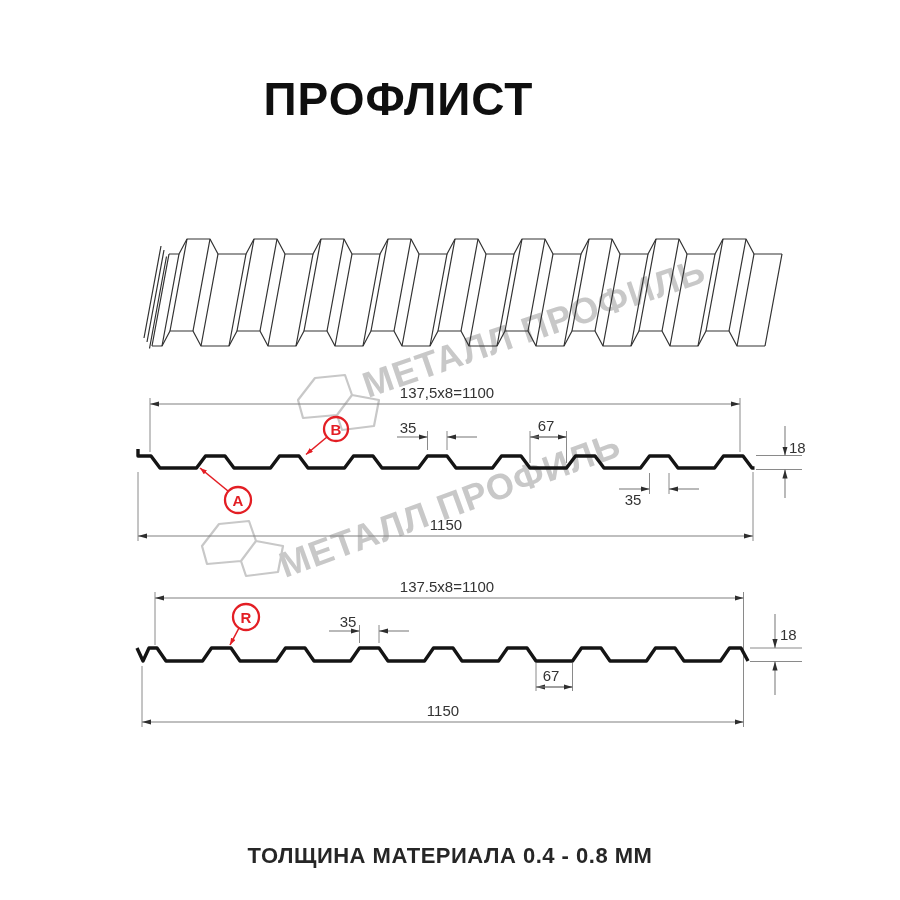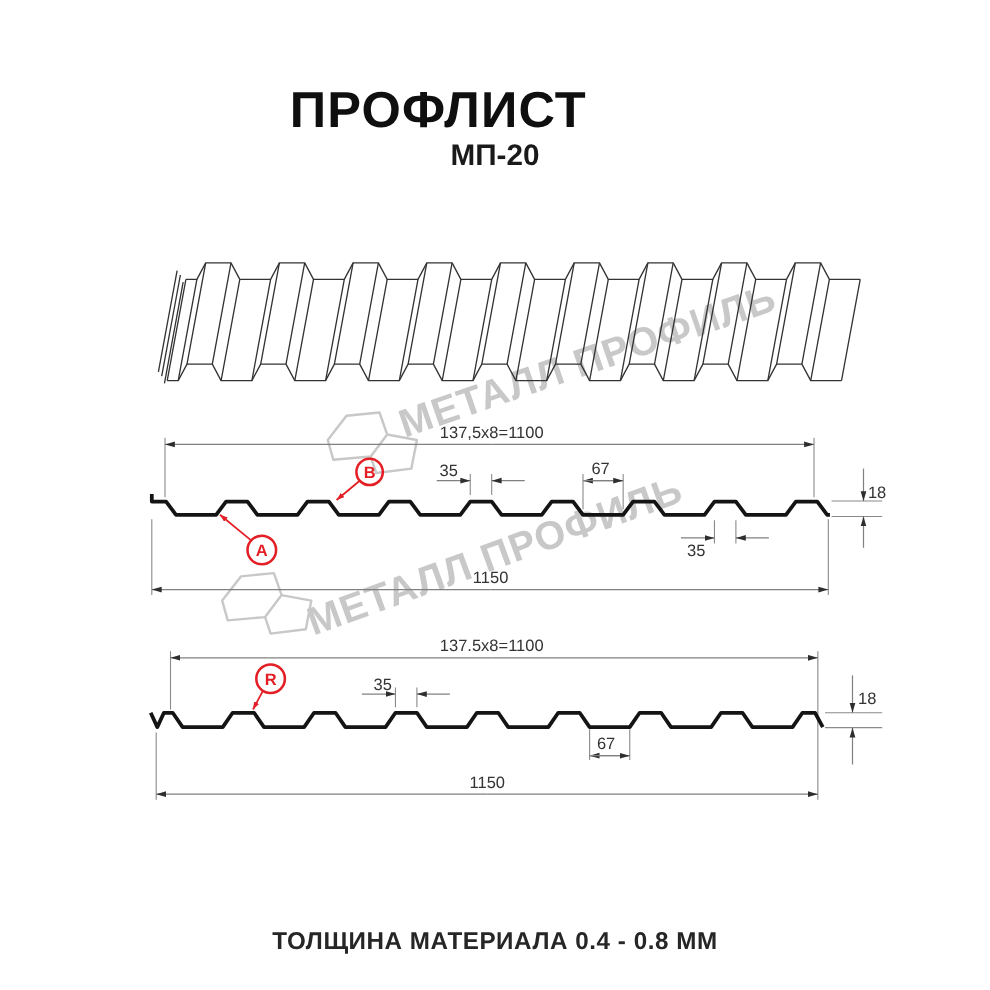--- a/index.html
+++ b/index.html
@@ -22,21 +22,20 @@
   .redline{stroke:#e31e24;stroke-width:1.6;fill:none;}
   .redcirc{stroke:#e31e24;stroke-width:2.3;fill:none;}
   .wm-logo{stroke:#c8c8c8;stroke-width:2.2;fill:none;stroke-linejoin:round;}
 </style>
 </head>
 <body>
 
 <div id="stage">
 
   <div class="title">ПРОФЛИСТ</div>
-  <div class="subtitle">МП-20</div>
 
   <svg width="900" height="900" viewBox="0 0 900 900">
     <defs>
       <marker id="ar" markerWidth="10" markerHeight="7" refX="9" refY="3" orient="auto" markerUnits="userSpaceOnUse">
         <path d="M9,3 L0,0.4 L0,5.6 Z" fill="#2e2e2e"></path>
       </marker>
       <marker id="arred" markerWidth="8" markerHeight="6" refX="7" refY="2.5" orient="auto" markerUnits="userSpaceOnUse">
         <path d="M7,2.5 L0,0 L0,5 Z" fill="#e31e24"></path>
       </marker>
     </defs>

